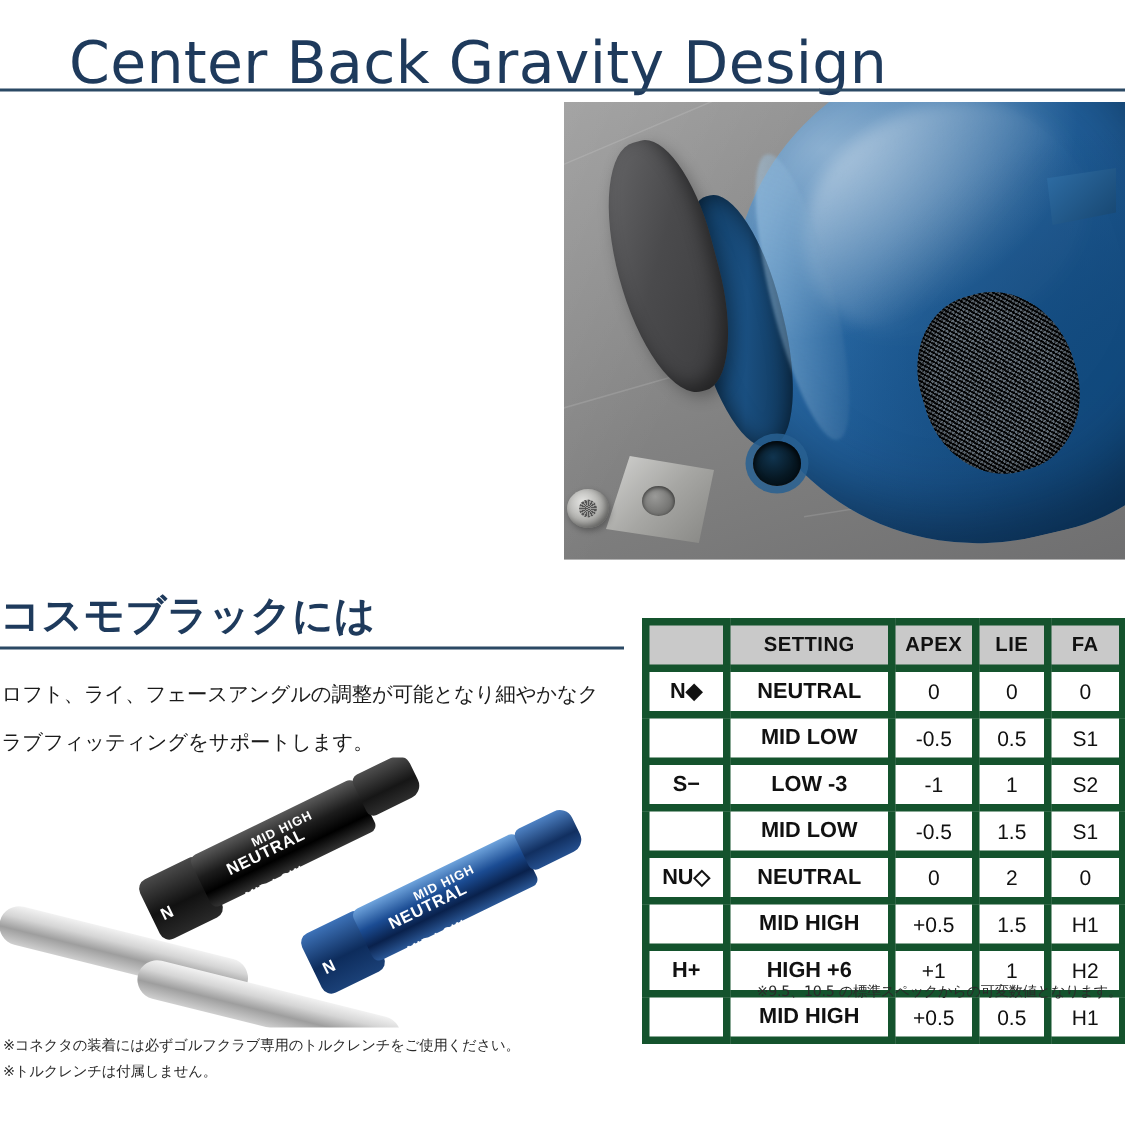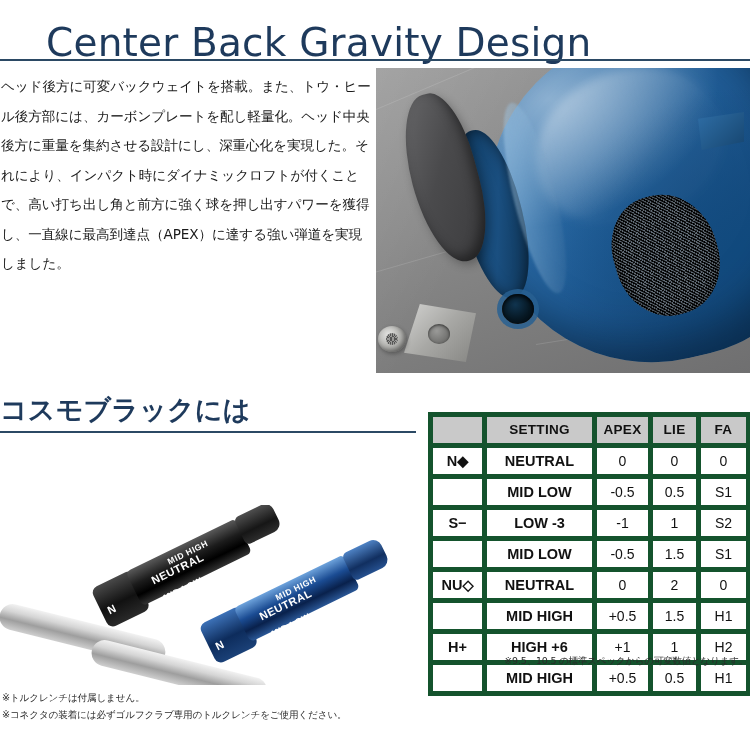--- a/index.html
+++ b/index.html
@@ -350,21 +350,20 @@
   #footnotes div { white-space: nowrap; }
 </style>
 </head>
 <body>
 
 <div id="page">
 
   <h1 class="section-heading" id="heading-cbg">Center Back Gravity Design</h1>
   <div class="heading-rule" id="rule-cbg"></div>
 
-  <p class="body-copy" id="copy-cbg">ヘッド後方に可変バックウェイトを搭載。また、トウ・ヒール後方部には、カーボンプレートを配し軽量化。ヘッド中央後方に重量を集約させる設計にし、深重心化を実現した。それにより、インパクト時にダイナミックロフトが付くことで、高い打ち出し角と前方に強く球を押し出すパワーを獲得し、一直線に最高到達点（APEX）に達する強い弾道を実現しました。</p>
 
   <div id="hero">
     <div class="bg"></div>
     <div class="bg-line l1"></div>
     <div class="bg-line l2"></div>
     <div class="bg-line l3"></div>
     <div class="head"></div>
     <div class="crown-hl"></div>
     <div class="channel"></div>
     <div class="ridge"></div>
@@ -373,20 +372,21 @@
     <div class="plate"></div>
     <div class="port"></div>
     <div class="bracket"></div>
     <div class="bracket-hole"></div>
     <div class="screw"></div>
   </div>
 
   <h2 class="section-heading" id="heading-connector">コスモブラックには</h2>
   <div class="heading-rule" id="rule-connector"></div>
 
+  <p class="body-copy" id="copy-connector">ロフト、ライ、フェースアングルの調整が可能となり細やかなクラブフィッティングをサポートします。</p>
 
   <div id="connector-photo">
 
     <div class="conn" id="conn-black">
       <div class="shaft"></div>
       <div class="ferrule"></div>
       <div class="sleeve"></div>
       <div class="tipcap"></div>
       <span class="lbl l-neutral">NEUTRAL</span>
       <span class="lbl l-midhigh">MID HIGH</span>
@@ -480,17 +480,17 @@
           <td class="num">+0.5</td>
           <td class="num">0.5</td>
           <td class="num">H1</td>
         </tr>
       </tbody>
   </table>
 
   <div id="table-note">※9.5、10.5 の標準スペックからの可変数値となります。</div>
 
   <div id="footnotes">
+      <div>※コネクタの装着には必ずゴルフクラブ専用のトルクレンチをご使用ください。</div>
       <div>※トルクレンチは付属しません。</div>
-      <div>※コネクタの装着には必ずゴルフクラブ専用のトルクレンチをご使用ください。</div>
     </div>
 
 </div>
 
 </body></html>

